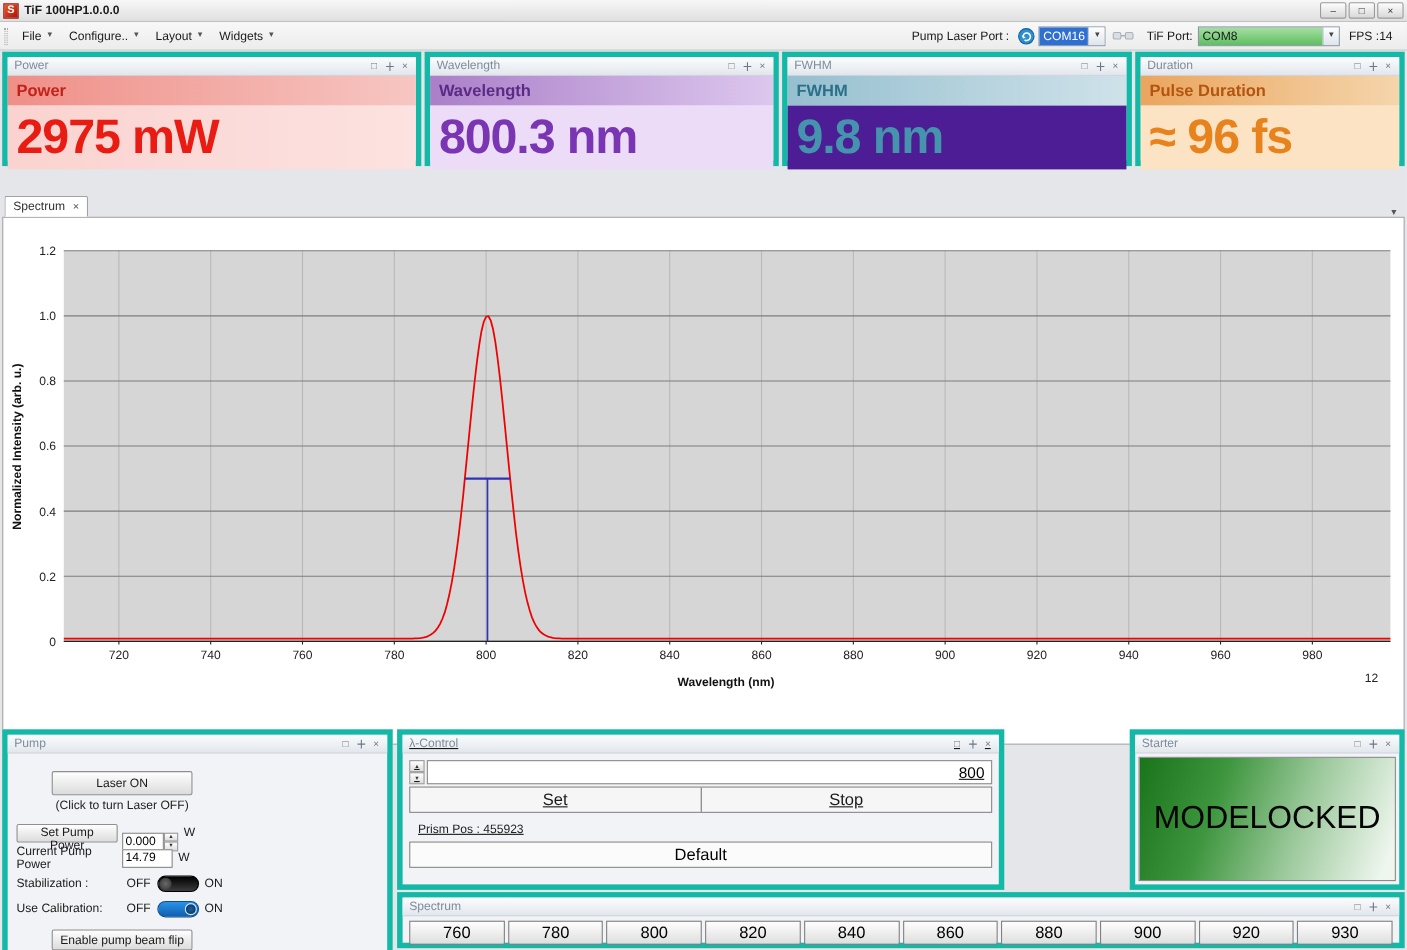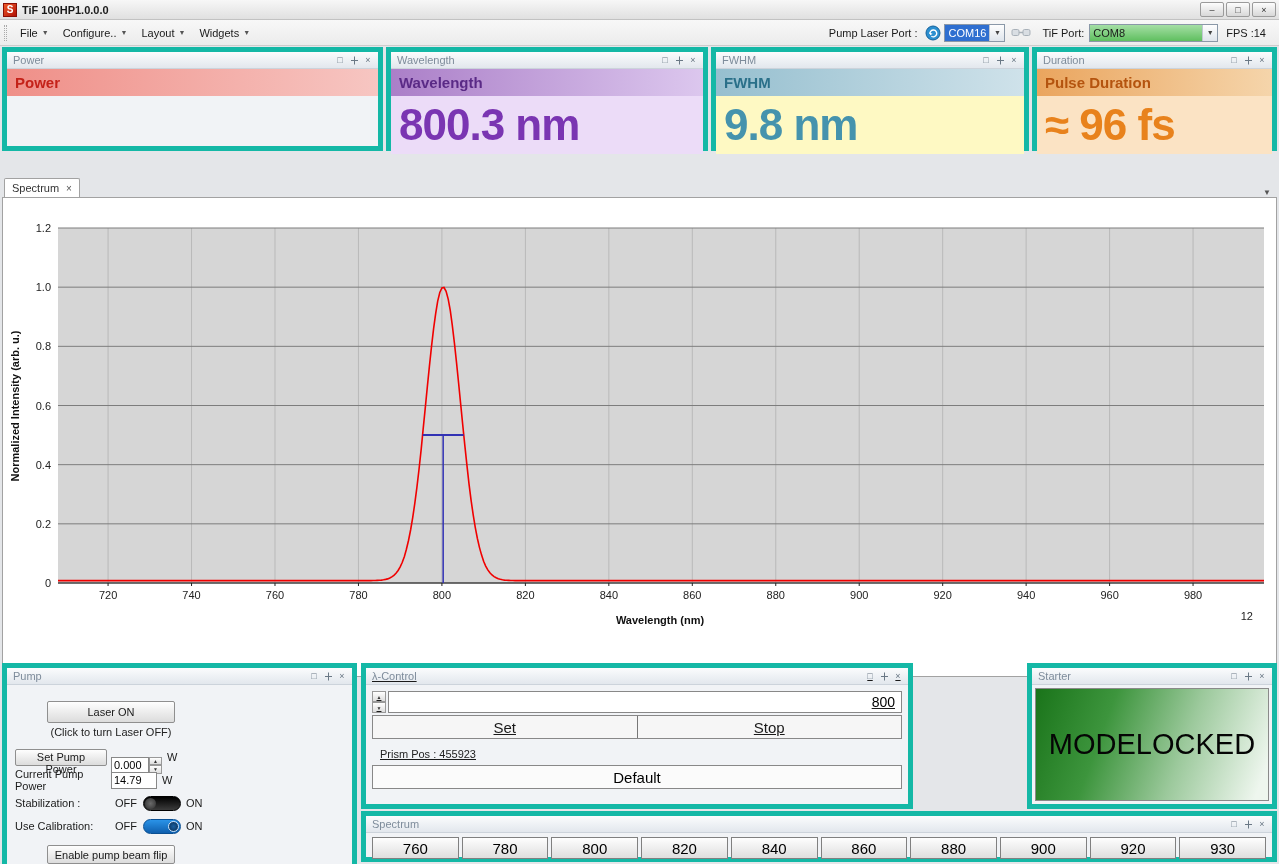--- a/index.html
+++ b/index.html
@@ -37,21 +37,21 @@
 .dock-btn{width:14px;height:14px;display:inline-flex;align-items:center;justify-content:center;font-size:9px;color:#6a7885;}
 
 
 .gauge-header{height:27px;display:flex;align-items:center;padding-left:8px;font-size:15px;font-weight:bold;}
 .gauge-value{height:58px;display:flex;align-items:center;padding-left:8px;font-size:44px;font-weight:bold;letter-spacing:-1px;white-space:nowrap;}
 .power-h{background:linear-gradient(90deg,#ef8f88,#f7c6c2);color:#c42219;}
 .power-v{background:linear-gradient(90deg,#fad3d0,#fce2e0);color:#e81c12;}
 .wave-h{background:linear-gradient(90deg,#ab7fc8,#dcc7ee);color:#5a2a86;}
 .wave-v{background:#ecdcf8;color:#7a35b2;}
 .fwhm-h{background:linear-gradient(90deg,#96bfcf,#cfe2ea);color:#2a7089;}
-.fwhm-v{background:#fef9c3;color:#4593ad;}
+.fwhm-v{background:#4c1d95;color:#4593ad;}
 .dur-h{background:linear-gradient(90deg,#eaa55e,#f5d5ab);color:#b4540f;}
 .dur-v{background:#fbe3c4;color:#e8821c;}
 
 
 .spectrum{position:absolute;left:2px;top:161px;width:1275px;height:501px;}
 .tabstrip{height:20px;display:flex;align-items:flex-end;margin-top:16px;}
 .tab{display:inline-flex;align-items:center;gap:7px;background:#fff;border:1px solid #a2a2a2;border-bottom:none;padding:2px 7px;margin-left:2px;height:19px;font-size:11px;color:#333;border-radius:2px 2px 0 0;}
 .tab-close{font-size:10px;color:#555;}
 .tab-dd{margin-left:auto;margin-right:6px;font-size:8px;color:#555;}
 .tab-content{background:#fff;border:1px solid #a2a2a2;height:480px;padding-top:2px;}
@@ -170,20 +170,21 @@
     <span class="dock-title-text">Power</span>
     <span class="dock-btn">□</span>
     <span class="dock-btn">
         <svg width="9" height="9" viewBox="0 0 9 9">
           <path d="M4.5 0.5 v4 M1 4.5 h7 M4.5 4.5 v4" stroke="#6a7885" fill="none"></path>
         </svg>
       </span>
     <span class="dock-btn">×</span>
   </div>
   <div class="gauge-header power-h">Power</div>
+  <div class="gauge-value power-v">2975 mW</div>
 </div>
 
 <div class="dock" id="panel-wavelength">
   <div class="dock-title">
     <span class="dock-title-text">Wavelength</span>
     <span class="dock-btn">□</span>
     <span class="dock-btn">
         <svg width="9" height="9" viewBox="0 0 9 9">
           <path d="M4.5 0.5 v4 M1 4.5 h7 M4.5 4.5 v4" stroke="#6a7885" fill="none"></path>
         </svg>

